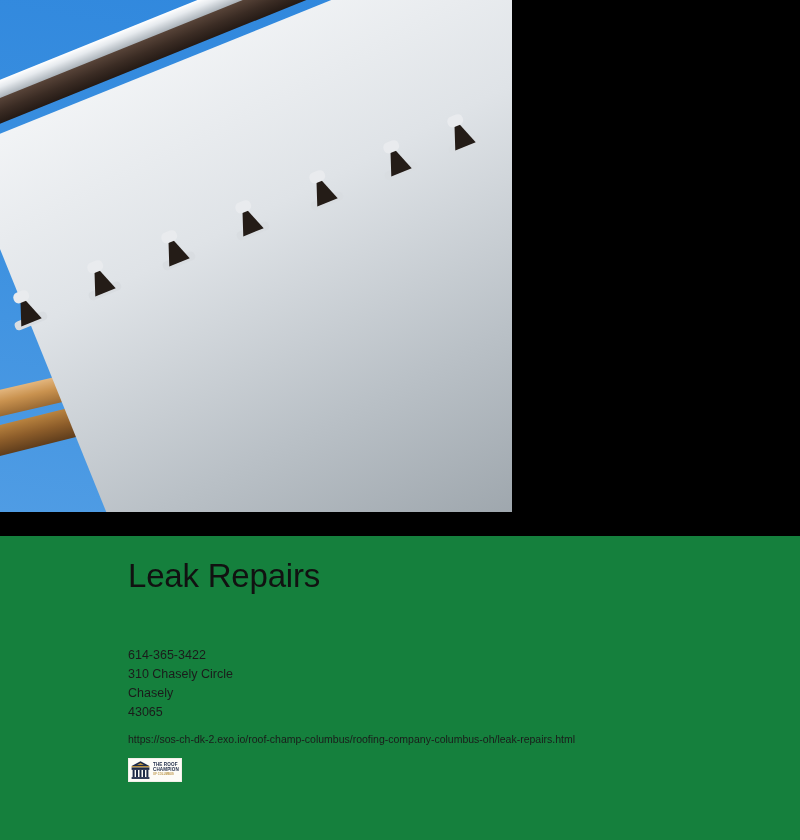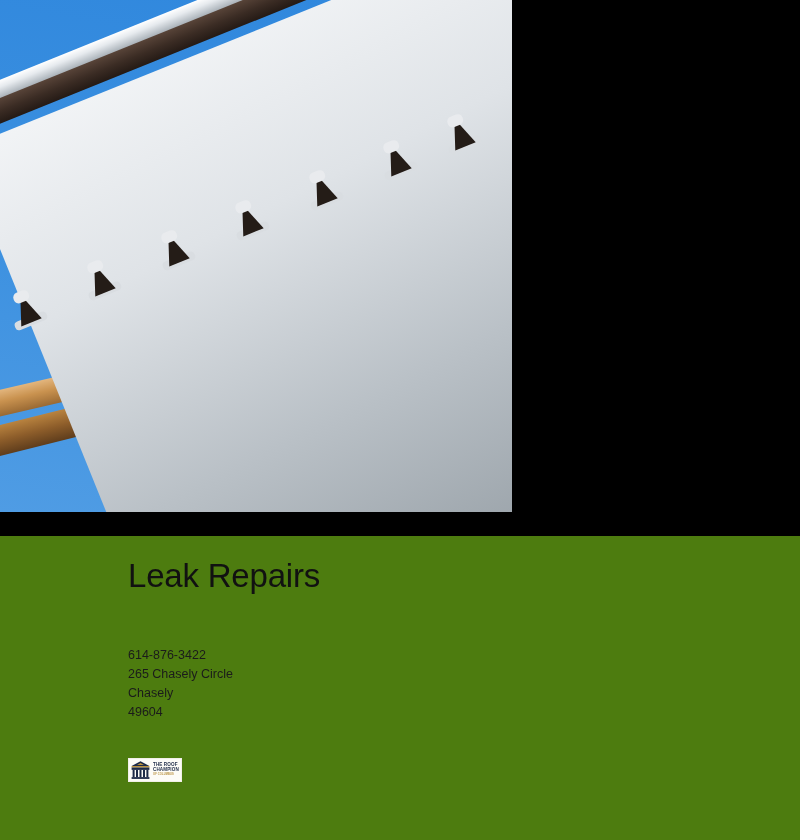--- a/index.html
+++ b/index.html
@@ -164,21 +164,21 @@
     width: 512px;
     height: 24px;
     background: #000000;
   }
 
   
   .content {
     position: relative;
     width: 800px;
     height: 304px;
-    background: #4d7c0f;
+    background: #15803d;
   }
 
   .page-title {
     position: absolute;
     left: 128px;
     top: 22px;
     margin: 0;
     font-size: 33px;
     font-weight: 400;
     line-height: 1.1;
@@ -329,26 +329,27 @@
   <div class="bar-right"></div>
   <div class="bar-bottom"></div>
 </div>
 
 <div class="content">
 
   <h1 class="page-title">Leak Repairs</h1>
 
 
   <ul class="contact-block">
-    <li>614-876-3422</li>
-    <li>265 Chasely Circle</li>
+    <li>614-365-3422</li>
+    <li>310 Chasely Circle</li>
     <li>Chasely</li>
-    <li>49604</li>
+    <li>43065</li>
   </ul>
 
+  <div class="page-url">https://sos-ch-dk-2.exo.io/roof-champ-columbus/roofing-company-columbus-oh/leak-repairs.html</div>
 
   <div class="logo">
     <span class="logo-mark">
       <svg width="21" height="20" viewBox="0 0 21 20" xmlns="http://www.w3.org/2000/svg">
         <rect x="0" y="0" width="21" height="20" fill="#fdfcf7"></rect>
         <path d="M10.5 1.2 L19.4 6.0 L1.6 6.0 Z" fill="#1d2a46"></path>
         <rect x="1.6" y="6.0" width="17.8" height="1.5" fill="#b9913f"></rect>
         <rect x="1.6" y="7.5" width="17.8" height="2.4" fill="#1d2a46"></rect>
         <rect x="2.6" y="9.9" width="2.0" height="7.2" fill="#1d2a46"></rect>
         <rect x="6.0" y="9.9" width="2.0" height="7.2" fill="#1d2a46"></rect>

